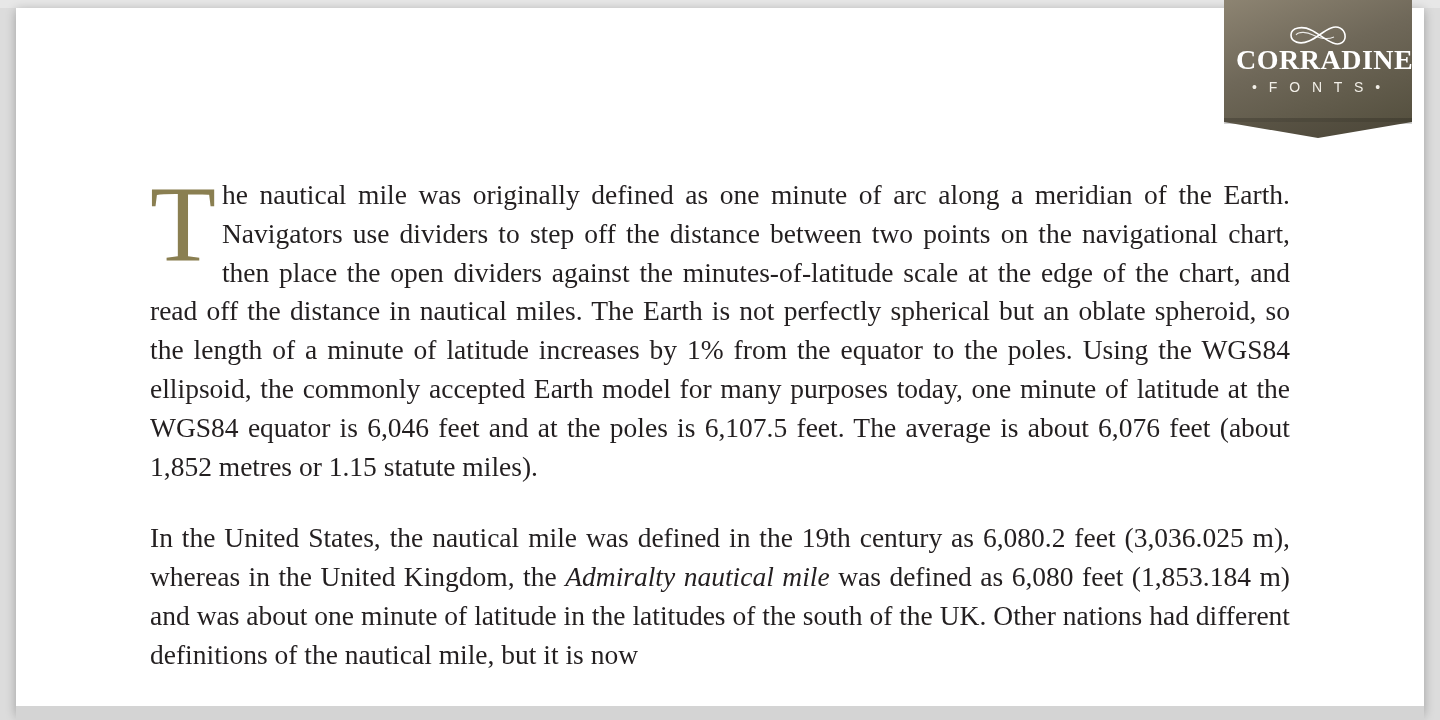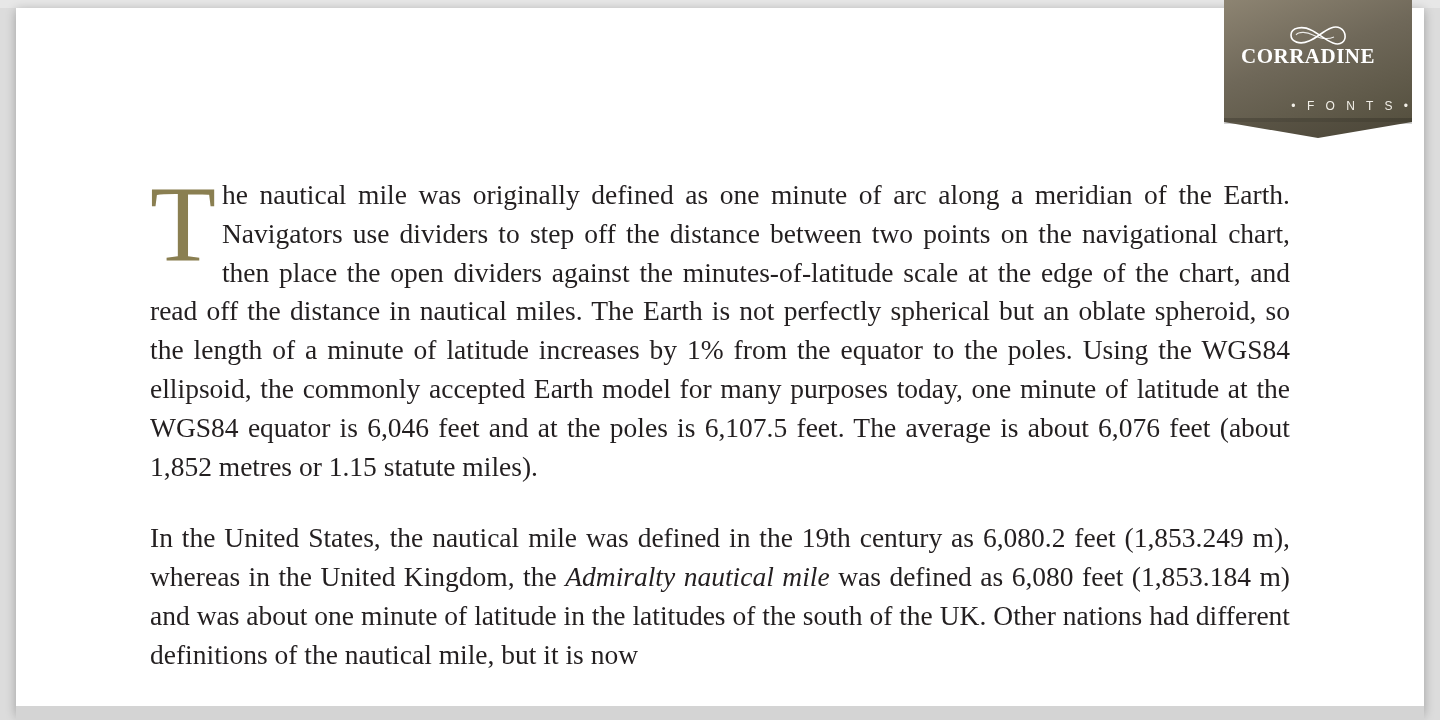--- a/index.html
+++ b/index.html
@@ -87,46 +87,45 @@
   .ribbon-mark {
     position: absolute;
     left: 50%;
     top: 22px;
     transform: translateX(-50%);
     width: 62px;
     height: 26px;
   }
   .ribbon-title {
     position: absolute;
-    left: 4px;
+    left: 12px;
     top: 46px;
     width: 160px;
     text-align: center;
     color: #ffffff;
     font-family: "Liberation Serif", serif;
     font-weight: bold;
-    font-size: 21px;
+    font-size: 28px;
     letter-spacing: 0.5px;
     line-height: 1;
     white-space: nowrap;
   }
   .ribbon-sub {
     position: absolute;
     left: 0;
     top: 80px;
     width: 188px;
-    text-align: right;
+    text-align: center;
     color: #f2 efe8;
     color: #f2efe8;
     font-family: "Liberation Sans", sans-serif;
-    font-size: 12px;
+    font-size: 14px;
     letter-spacing: 4px;
     line-height: 1;
     white-space: nowrap;
-    margin-top: 20px;
   }
 
   
   .body-text {
     position: absolute;
     left: 134px;
     top: 168px;
     width: 1140px;
     color: #231f20;
     font-family: "Liberation Serif", serif;
@@ -176,21 +175,21 @@
 
   <div class="page">
 
     <div class="body-text">
 
       <p class="para">
         <span class="dropcap">T</span><span>he nautical mile was originally defined as one </span><b>minute of arc</b><span> along a </span><b>meridian</b><span> of the Earth. Navigators use dividers to step off the distance between two points on the navigational chart, then place the open dividers against the minutes-of-latitude scale at the edge of the chart, and read off the distance in nautical miles. The Earth is not perfectly spherical but an </span><b>oblate spheroid</b><span>, so the length of a minute of latitude increases by 1% from the equator to the poles. Using the </span><b>WGS84 ellipsoid</b><span>, the commonly accepted Earth model for many purposes today, one minute of latitude at the WGS84 equator is 6,046 feet and at the poles is 6,107.5 feet. The average is about 6,076 feet (about 1,852 metres or 1.15 statute miles).</span>
       </p>
 
       <p class="para last">
-        <span>In the United States, the nautical mile was defined in the 19th century as 6,080.2 feet (1,853.249 m), whereas in the United Kingdom, the </span><i>Admiralty nautical mile</i><span> was defined as 6,080 feet (1,853.184 m) and was about one minute of latitude in the latitudes of the south of the UK. Other nations had different definitions of the nautical mile, but it is now</span>
+        <span>In the United States, the nautical mile was defined in the 19th century as 6,080.2 feet (3,036.025 m), whereas in the United Kingdom, the </span><i>Admiralty nautical mile</i><span> was defined as 6,080 feet (1,853.184 m) and was about one minute of latitude in the latitudes of the south of the UK. Other nations had different definitions of the nautical mile, but it is now</span>
       </p>
 
     </div>
 
   </div>
 
   <div class="ribbon">
     <div class="ribbon-body"></div>
     <div class="ribbon-shadow"></div>
     <div class="ribbon-notch"></div>

